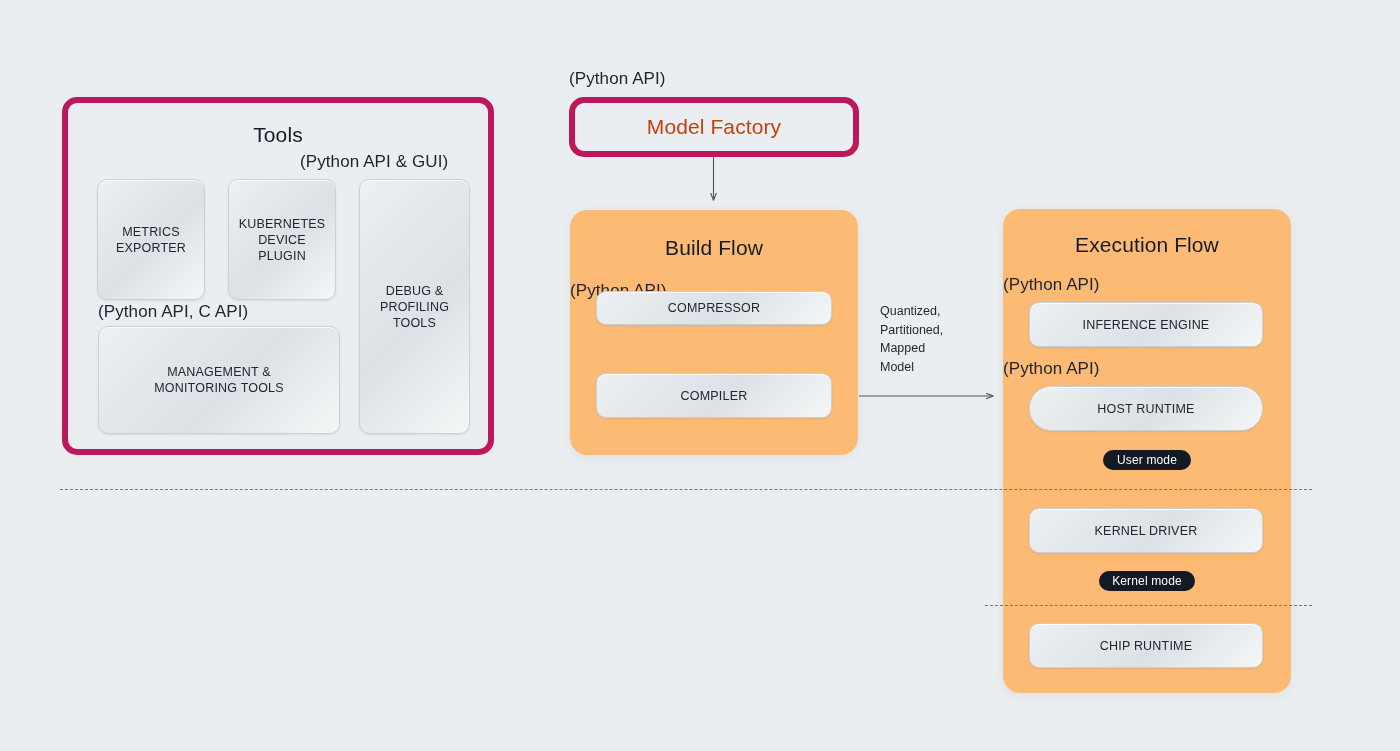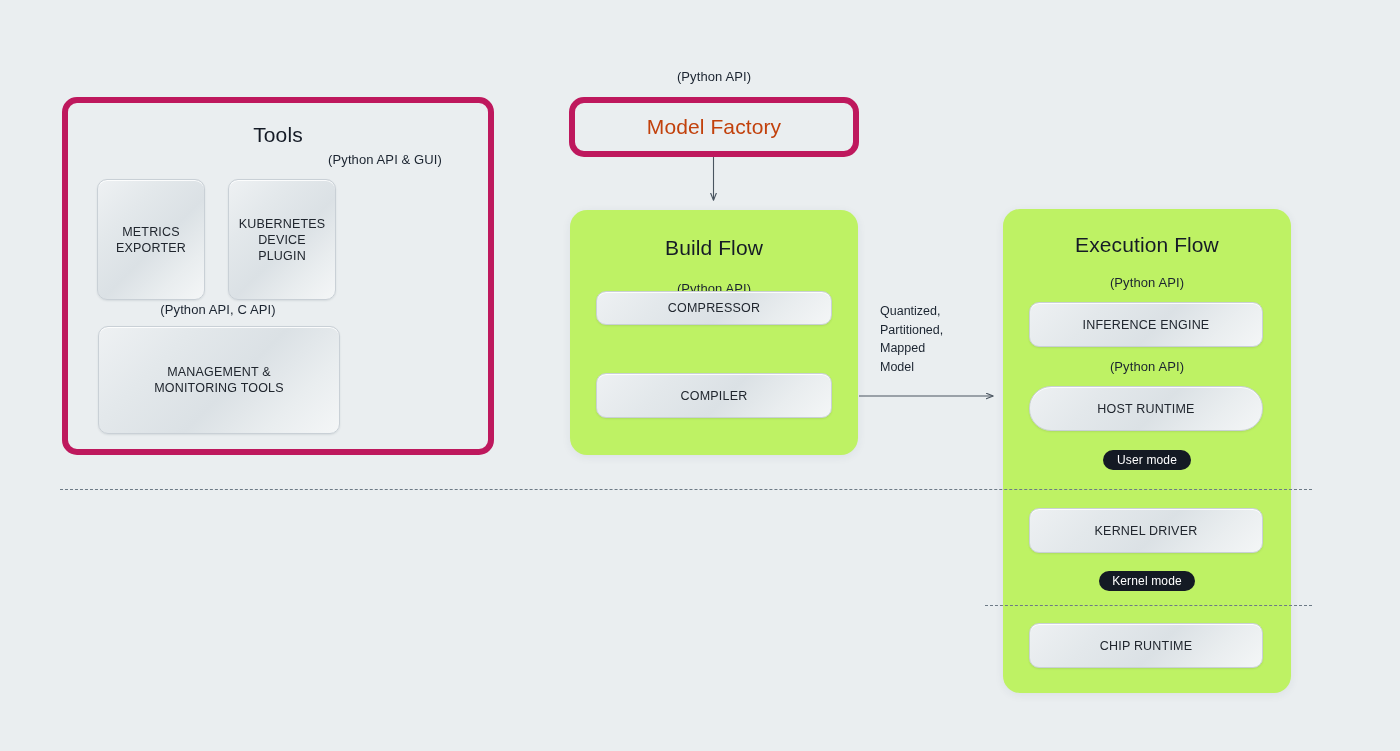--- a/index.html
+++ b/index.html
@@ -50,42 +50,42 @@
   
   .panel-outline {
     position: absolute;
     border: 6px solid #be185d;
     border-radius: 15px;
     box-sizing: border-box;
     background: transparent;
   }
   .panel-white {
     position: absolute;
-    background: #bef264;
+    background: #fdba74;
     border-radius: 17px;
     box-sizing: border-box;
     box-shadow: 0 2px 10px rgba(40,60,80,0.07);
     padding-left: 43px;
   }
 
   .panel-title {
     position: absolute;
     width: 100%;
     text-align: center;
     font-size: 21px;
     font-weight: 400;
     color: #151b26;
     letter-spacing: 0.1px;
   }
 
   .api-note {
     position: absolute;
-    font-size: 13px;
+    font-size: 17px;
     color: #1b2430;
-    text-align: center;
+    text-align: left;
     letter-spacing: 0.1px;
     white-space: nowrap;
   }
 
   
   .mode-badge {
     position: absolute;
     background: #141a24;
     color: #ffffff;
     border-radius: 999px;
@@ -138,20 +138,25 @@
       <div class="chip-label">METRICS
 EXPORTER</div>
     </div>
 
     <div class="chip" style="left:160px; top:76px; width:108px; height:121px;">
       <div class="chip-label">KUBERNETES
 DEVICE
 PLUGIN</div>
     </div>
 
+    <div class="chip" style="left:291px; top:76px; width:111px; height:255px;">
+      <div class="chip-label">DEBUG &amp;
+PROFILING
+TOOLS</div>
+    </div>
 
     <div class="api-note" style="left:30px; top:199px; width:240px;">(Python API, C API)</div>
 
     <div class="chip" style="left:30px; top:223px; width:242px; height:108px;">
       <div class="chip-label">MANAGEMENT &amp;
 MONITORING TOOLS</div>
     </div>
   </div>
 
   <div class="api-note" style="left:569px; top:69px; width:290px;">(Python API)</div>

